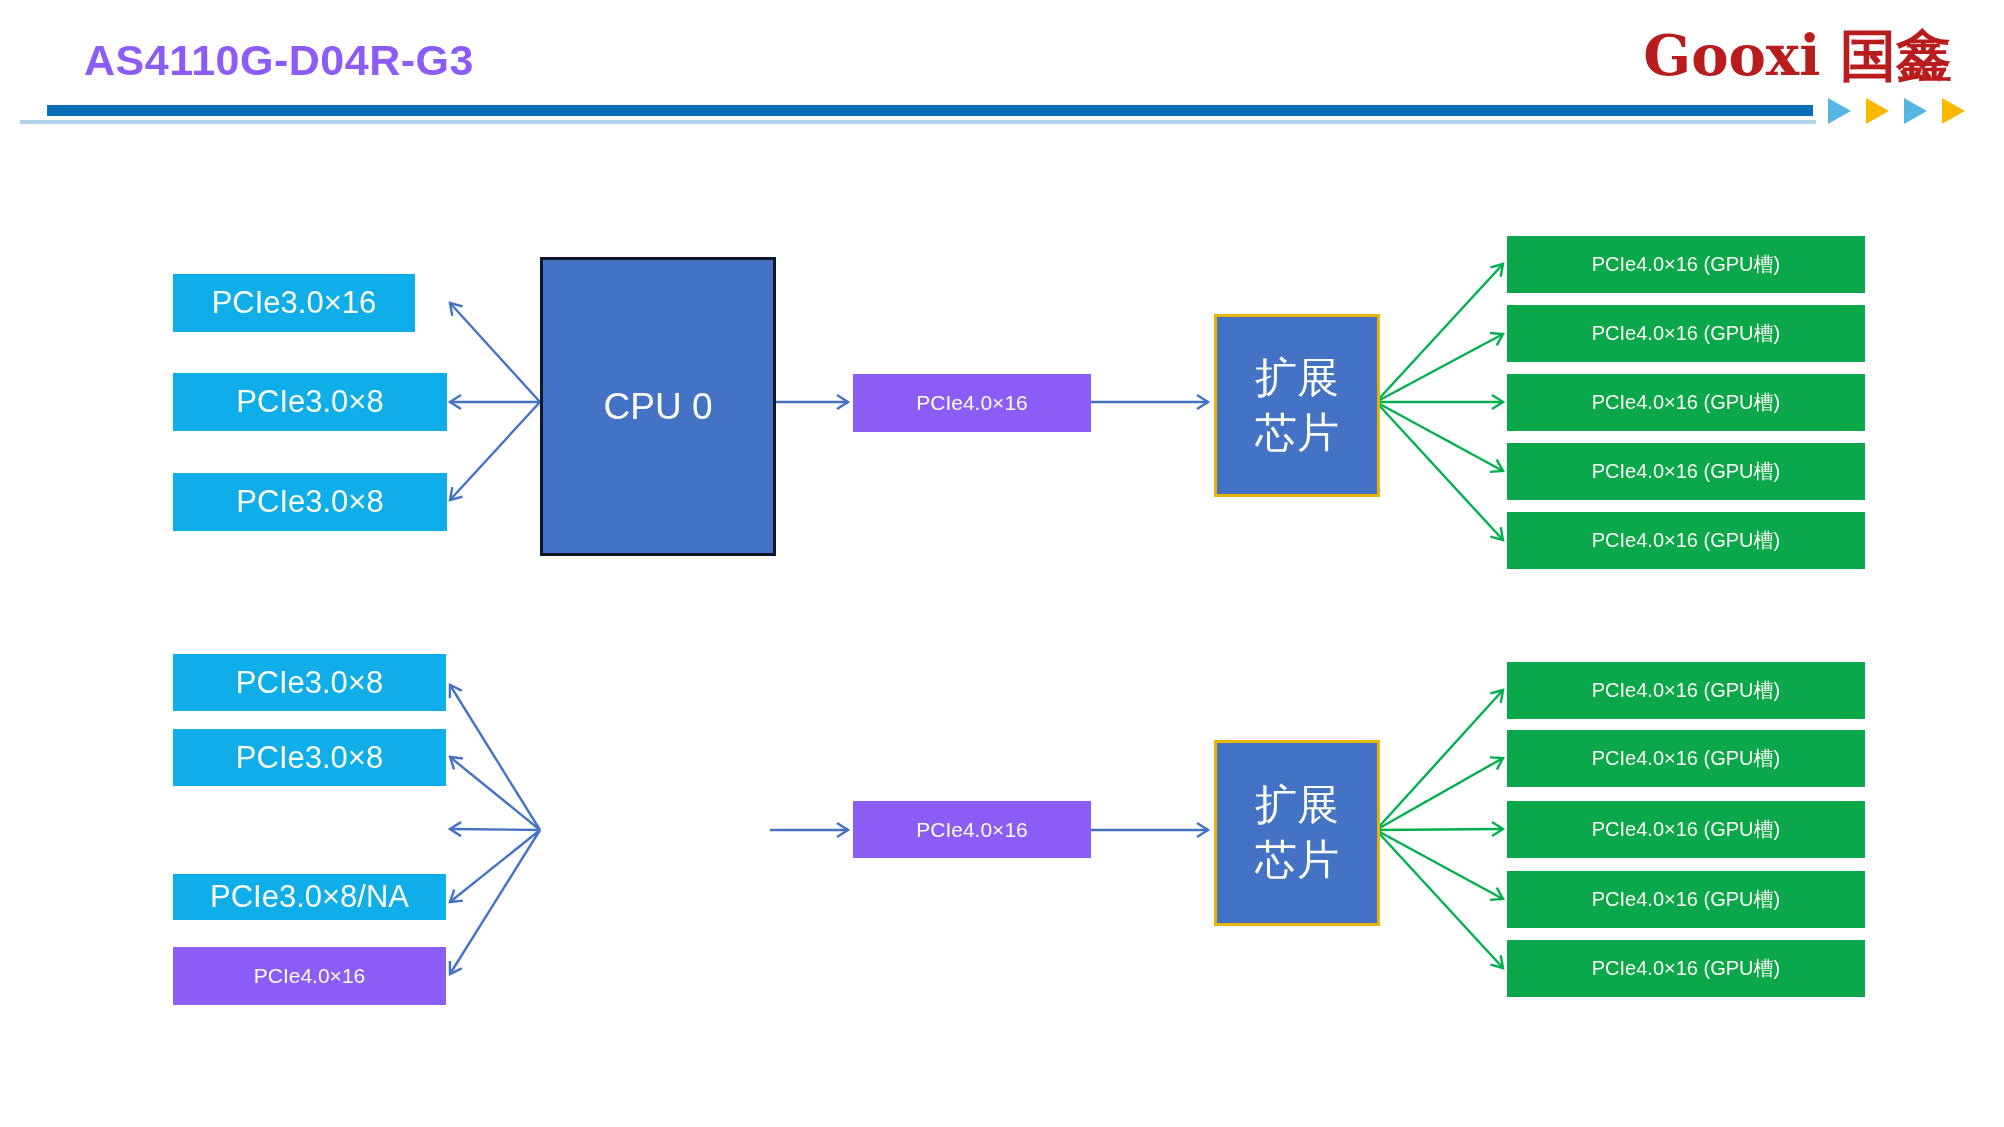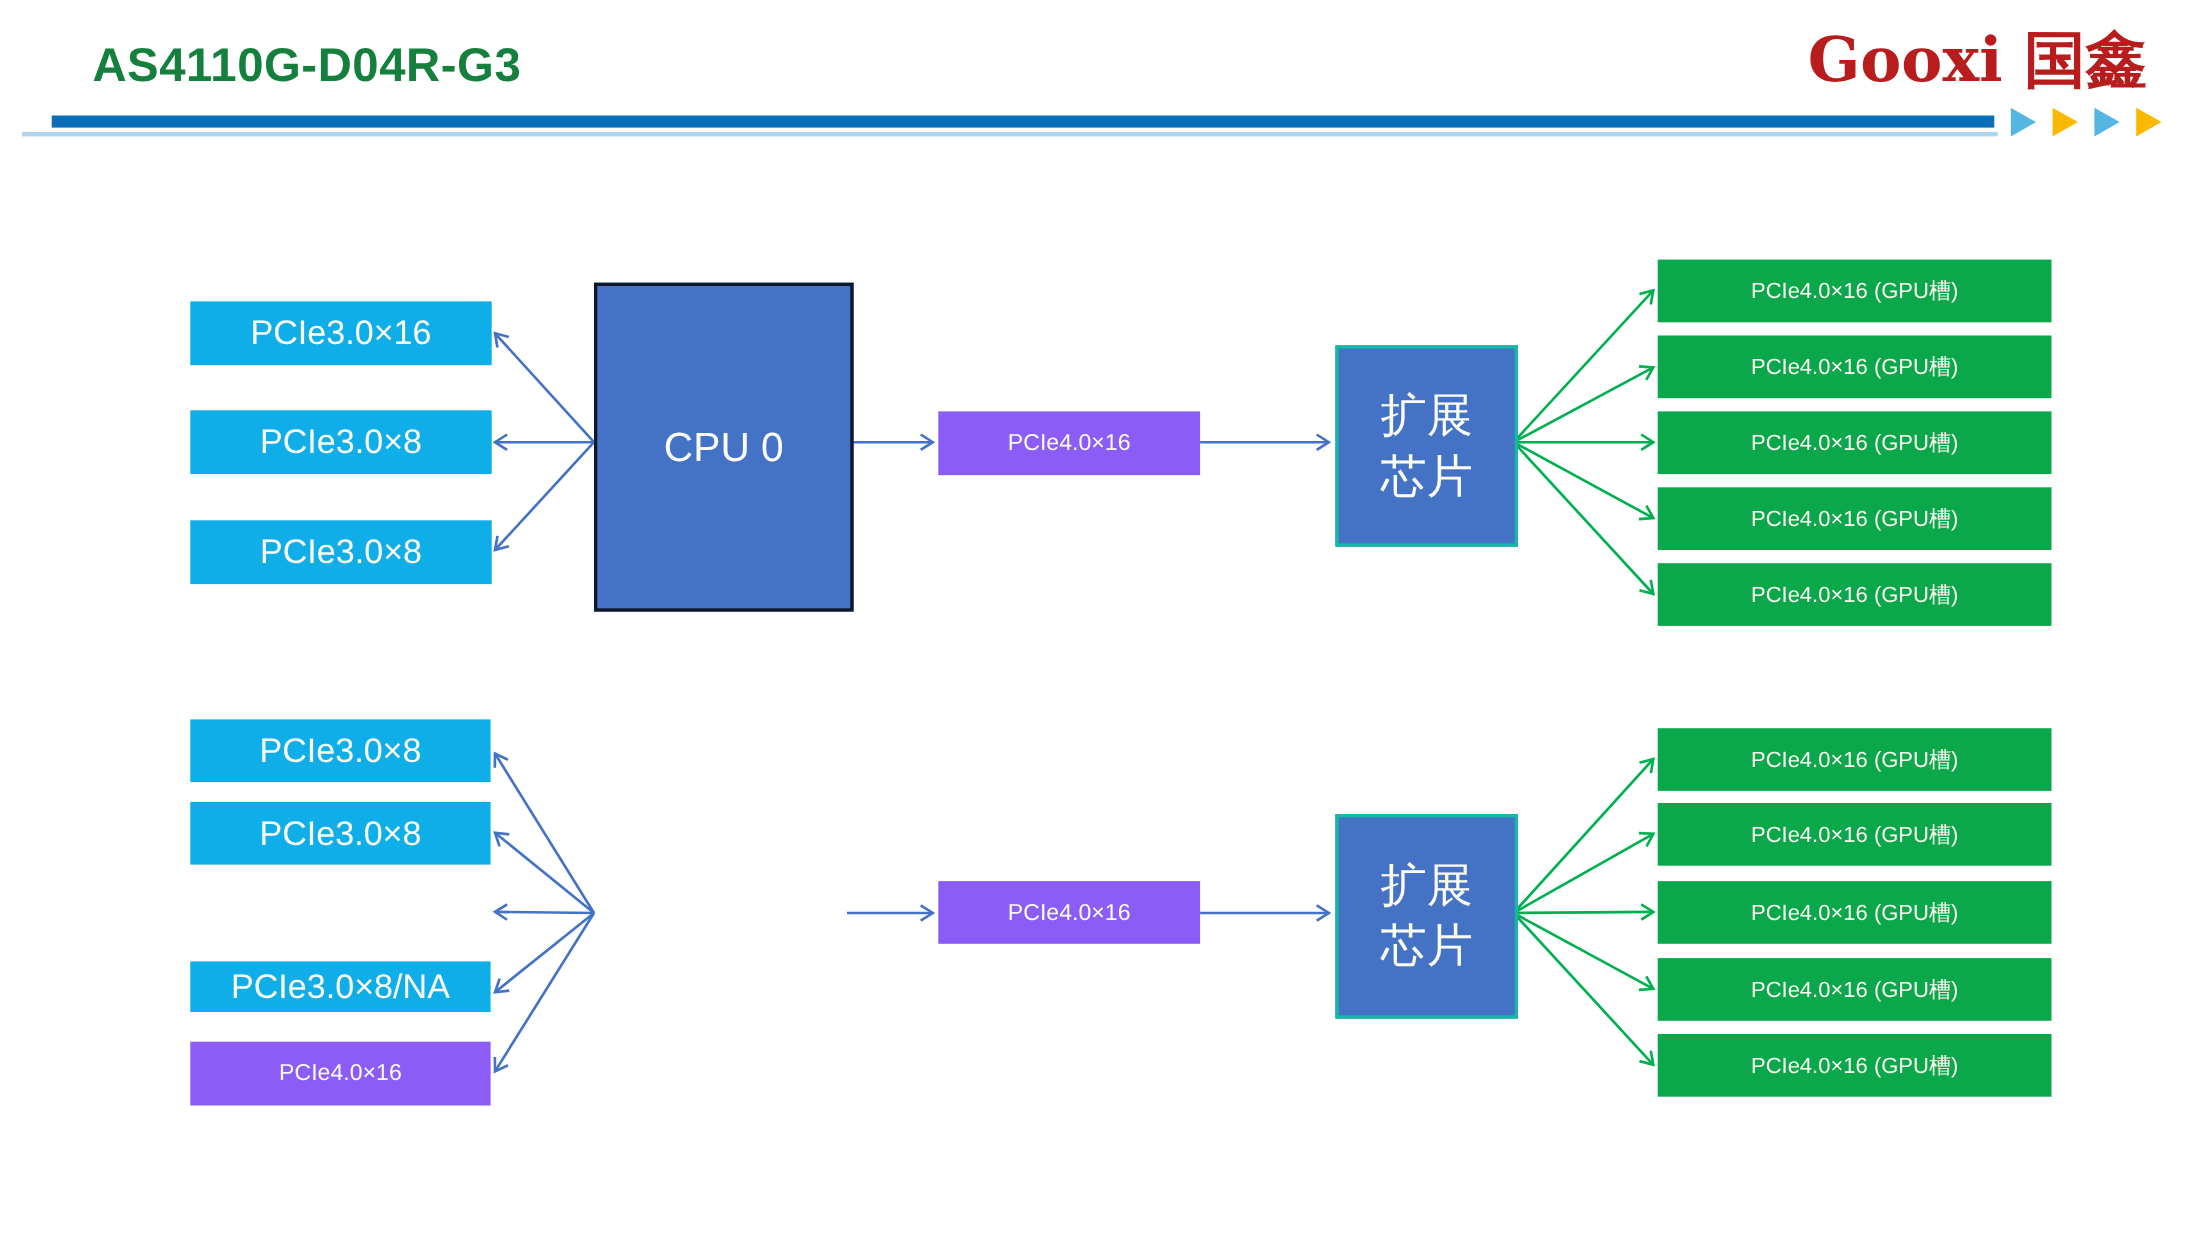--- a/index.html
+++ b/index.html
@@ -5,21 +5,21 @@
   html,body{margin:0;padding:0;background:#ffffff;}
   .page{
     position:relative;
     width:2004px;height:1127px;
     background:#ffffff;
     overflow:hidden;
     font-family:"Liberation Sans",sans-serif;
   }
   .title{
     position:absolute;left:84px;top:36px;
-    font-size:43px;font-weight:700;color:#15803d;
+    font-size:43px;font-weight:700;color:#8b5cf6;
     letter-spacing:0.5px;white-space:nowrap;margin:0;
   }
   .logo{
     position:absolute;right:52px;top:26px;
     font-family:"DejaVu Serif",serif;
     font-size:56px;font-weight:700;color:#b91c1c;
     white-space:nowrap;line-height:1.05;
   }
   .rule-thick{position:absolute;left:47px;top:105px;width:1766px;height:11px;background:#0B6DB7;}
   .rule-thin{position:absolute;left:20px;top:120px;width:1796px;height:4px;background:#AFD3ED;}
@@ -30,21 +30,21 @@
 
   .box{
     position:absolute;display:flex;align-items:center;justify-content:center;
     color:#FBFCF2;text-align:center;white-space:nowrap;
     font-family:"Liberation Sans",sans-serif;
   }
   .cyan{background:#10AEE9;font-size:31px;}
   .tealbox{background:#8b5cf6;font-size:21px;}
   .greenbox{background:#0BA74B;font-size:20px;}
   .cpu{background:#4472C4;border:3px solid #0f172a;font-size:37px;}
-  .expander{background:#4472C4;border:3px solid #14b8a6;font-size:42px;flex-direction:column;line-height:1.3;}
+  .expander{background:#4472C4;border:3px solid #eab308;font-size:42px;flex-direction:column;line-height:1.3;}
   .arrows{position:absolute;left:0;top:0;}
 </style>
 </head>
 <body>
 
 <div class="page">
 
   <h1 class="title">AS4110G-D04R-G3</h1>
   <div class="logo">Gooxi 国鑫</div>
   <div class="rule-thick"></div>
@@ -92,21 +92,21 @@
 
     <g stroke="#00B050" stroke-width="2.4" fill="none">
       <line x1="1376" y1="830" x2="1503" y2="690" marker-end="url(#ag)"></line>
       <line x1="1376" y1="830" x2="1503" y2="758" marker-end="url(#ag)"></line>
       <line x1="1376" y1="830" x2="1503" y2="829" marker-end="url(#ag)"></line>
       <line x1="1376" y1="830" x2="1503" y2="899" marker-end="url(#ag)"></line>
       <line x1="1376" y1="830" x2="1503" y2="968" marker-end="url(#ag)"></line>
     </g>
   </svg>
 
-  <div class="box cyan" style="left:173px;top:274px;width:274px;height:58px">PCIe3.0×16</div>
+  <div class="box cyan" style="left:173px;top:274px;width:242px;height:58px">PCIe3.0×16</div>
   <div class="box cyan" style="left:173px;top:373px;width:274px;height:58px">PCIe3.0×8</div>
   <div class="box cyan" style="left:173px;top:473px;width:274px;height:58px">PCIe3.0×8</div>
 
   <div class="box cpu" style="left:540px;top:257px;width:230px;height:293px">CPU 0</div>
 
   <div class="box tealbox" style="left:853px;top:374px;width:238px;height:58px">PCIe4.0×16</div>
 
   <div class="box expander" style="left:1214px;top:314px;width:160px;height:177px">
     <span>扩展</span>
     <span>芯片</span>

